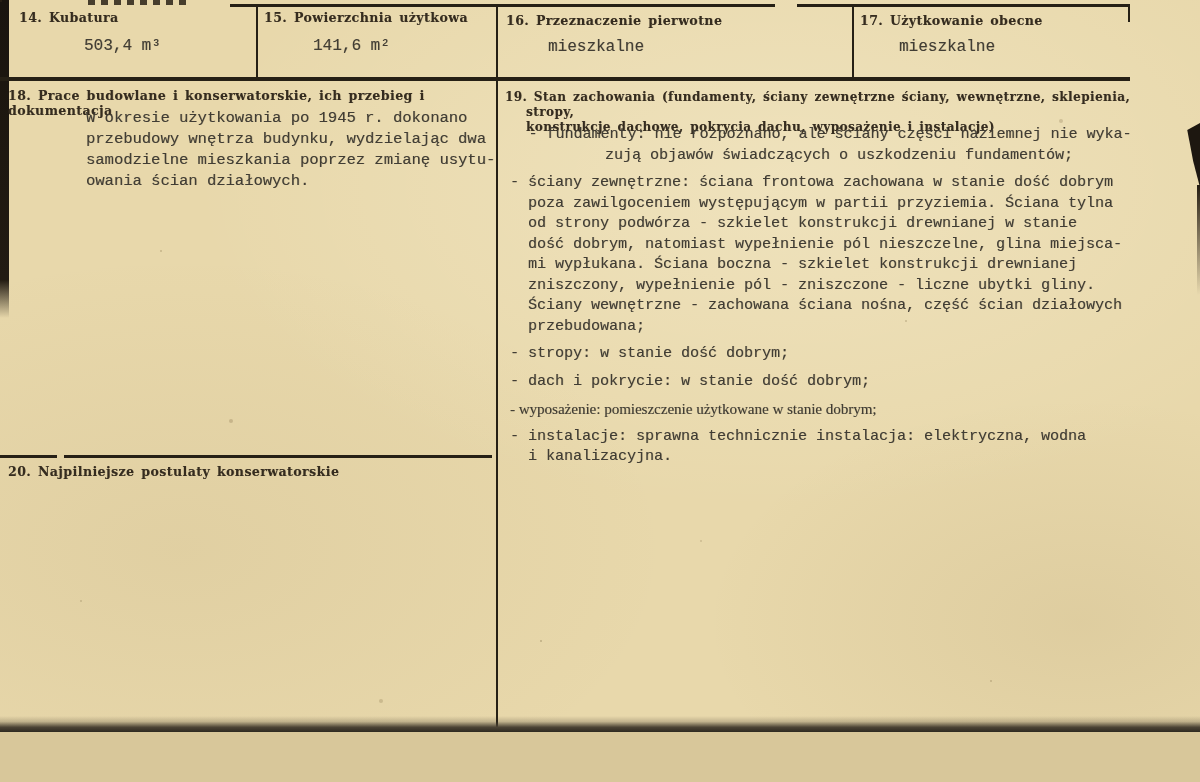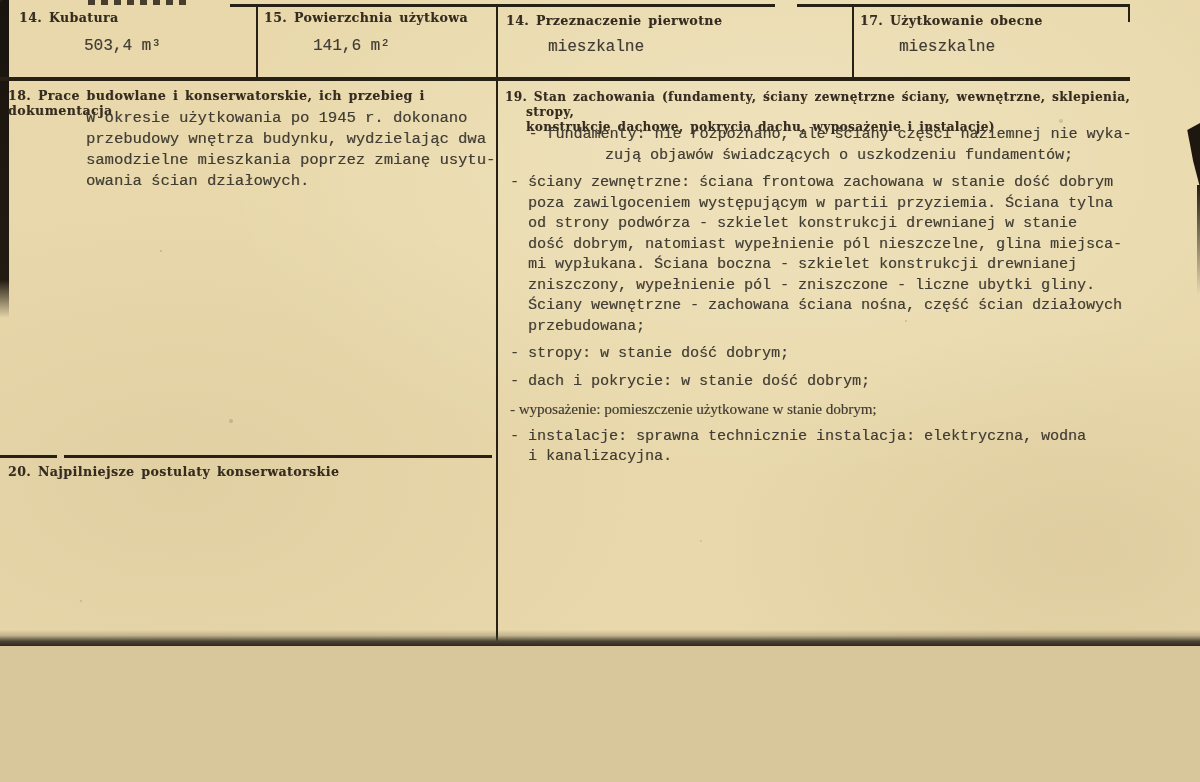--- a/index.html
+++ b/index.html
@@ -1,17 +1,17 @@
 <!DOCTYPE html>
 <html><head>
 <meta charset="utf-8">
 <style>
   html,body{margin:0;padding:0;background:#d8c79a;}
   .paper{
-    position:relative;width:1200px;height:646px;overflow:hidden;
+    position:relative;width:1200px;height:732px;overflow:hidden;
     background:
       radial-gradient(900px 500px at 65% 25%, rgba(255,249,228,.30), transparent 65%),
       radial-gradient(700px 420px at 15% 75%, rgba(125,95,45,.07), transparent 70%),
       radial-gradient(500px 300px at 90% 85%, rgba(125,95,45,.09), transparent 75%),
       #e8d8ab;
     font-family:"Liberation Mono","DejaVu Sans Mono",monospace;
   }
   
   .plabel{
     position:absolute;
@@ -83,21 +83,21 @@
   <div class="tline" style="left:496px;top:80px;width:2px;height:676px;"></div>
   <div class="tline" style="left:0;top:455px;width:57px;height:3px;"></div>
   <div class="tline" style="left:64px;top:455px;width:428px;height:3px;"></div>
 
   <div class="plabel" style="left:19px;top:10px;">14. Kubatura</div>
   <div class="type type-l" style="left:84px;top:36px;font-size:16px;">503,4 m³</div>
 
   <div class="plabel" style="left:264px;top:10px;">15. Powierzchnia użytkowa</div>
   <div class="type type-l" style="left:313px;top:36px;font-size:16px;">141,6 m²</div>
 
-  <div class="plabel" style="left:506px;top:13px;">14. Przeznaczenie pierwotne</div>
+  <div class="plabel" style="left:506px;top:13px;">16. Przeznaczenie pierwotne</div>
   <div class="type type-l" style="left:548px;top:37px;font-size:16px;">mieszkalne</div>
 
   <div class="plabel" style="left:860px;top:13px;">17. Użytkowanie obecne</div>
   <div class="type type-l" style="left:899px;top:37px;font-size:16px;">mieszkalne</div>
 
   <div class="plabel" style="left:8px;top:88px;width:470px;">18. Prace budowlane i konserwatorskie, ich przebieg i dokumentacja</div>
   <div class="type type-l" style="left:80px;top:108px;width:412px;margin-left:6px;">W okresie użytkowania po 1945 r. dokonano
 przebudowy wnętrza budynku, wydzielając dwa
 samodzielne mieszkania poprzez zmianę usytu-
 owania ścian działowych.</div>

